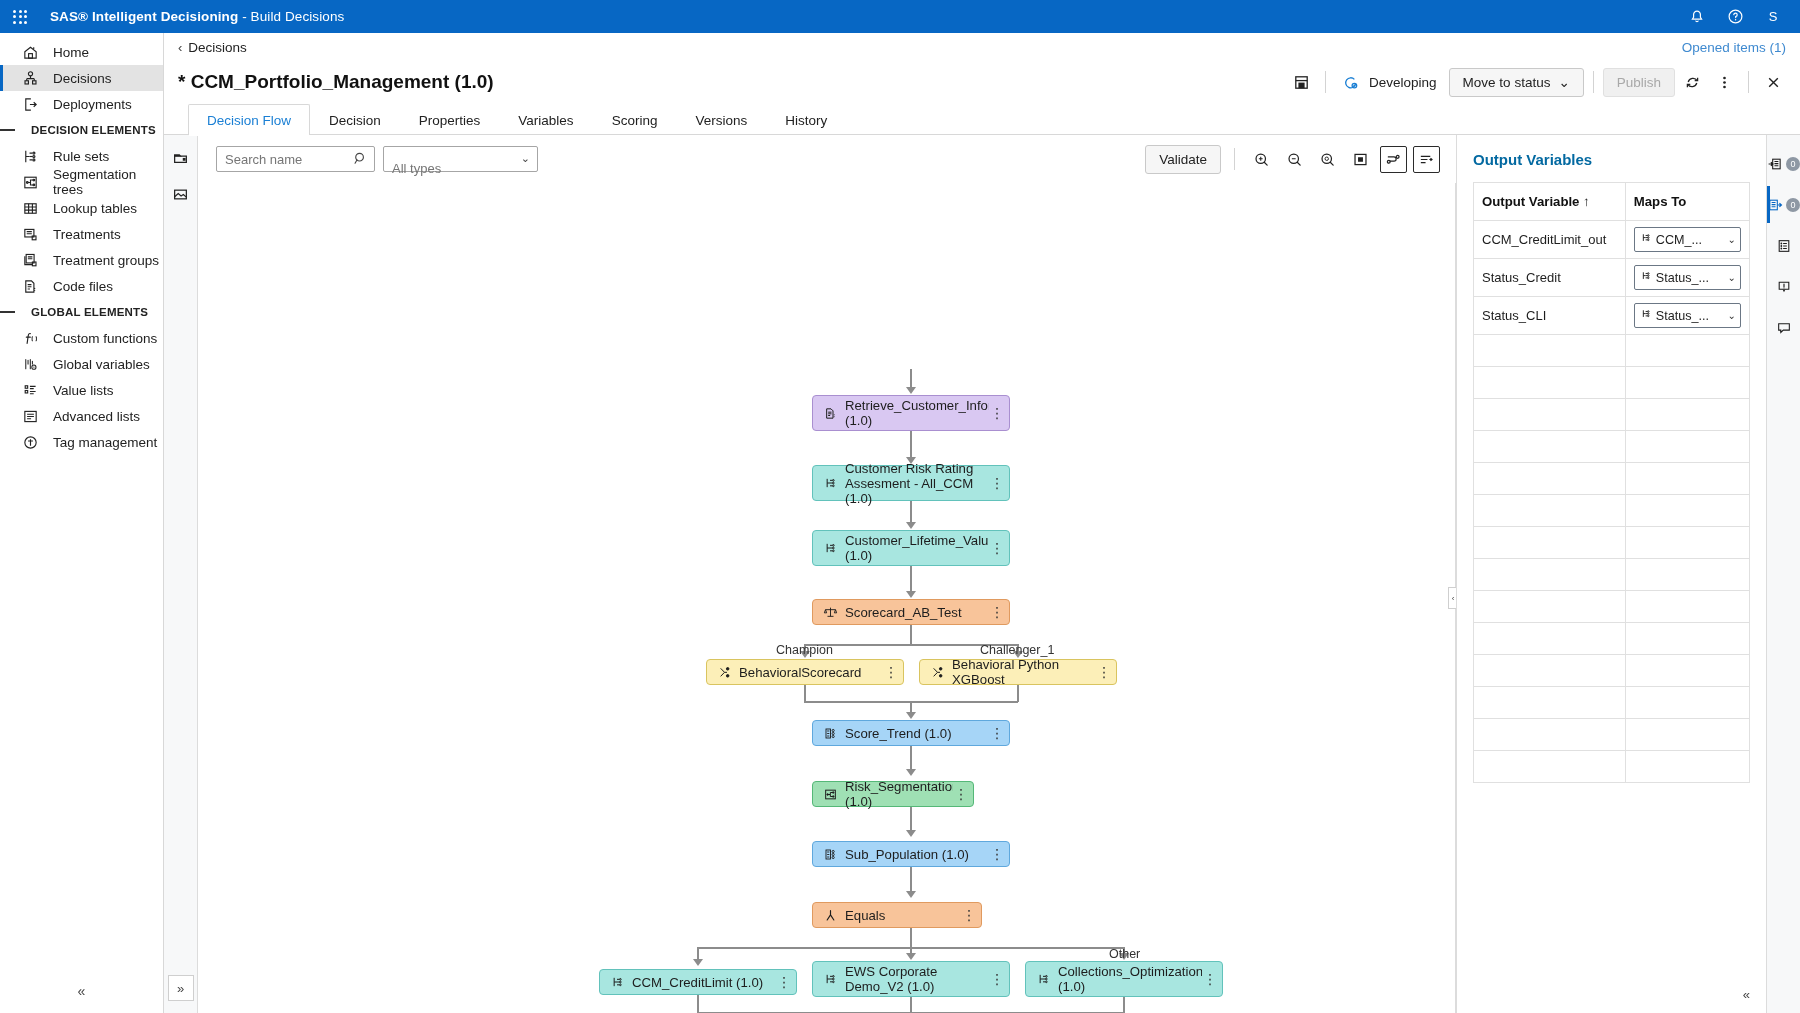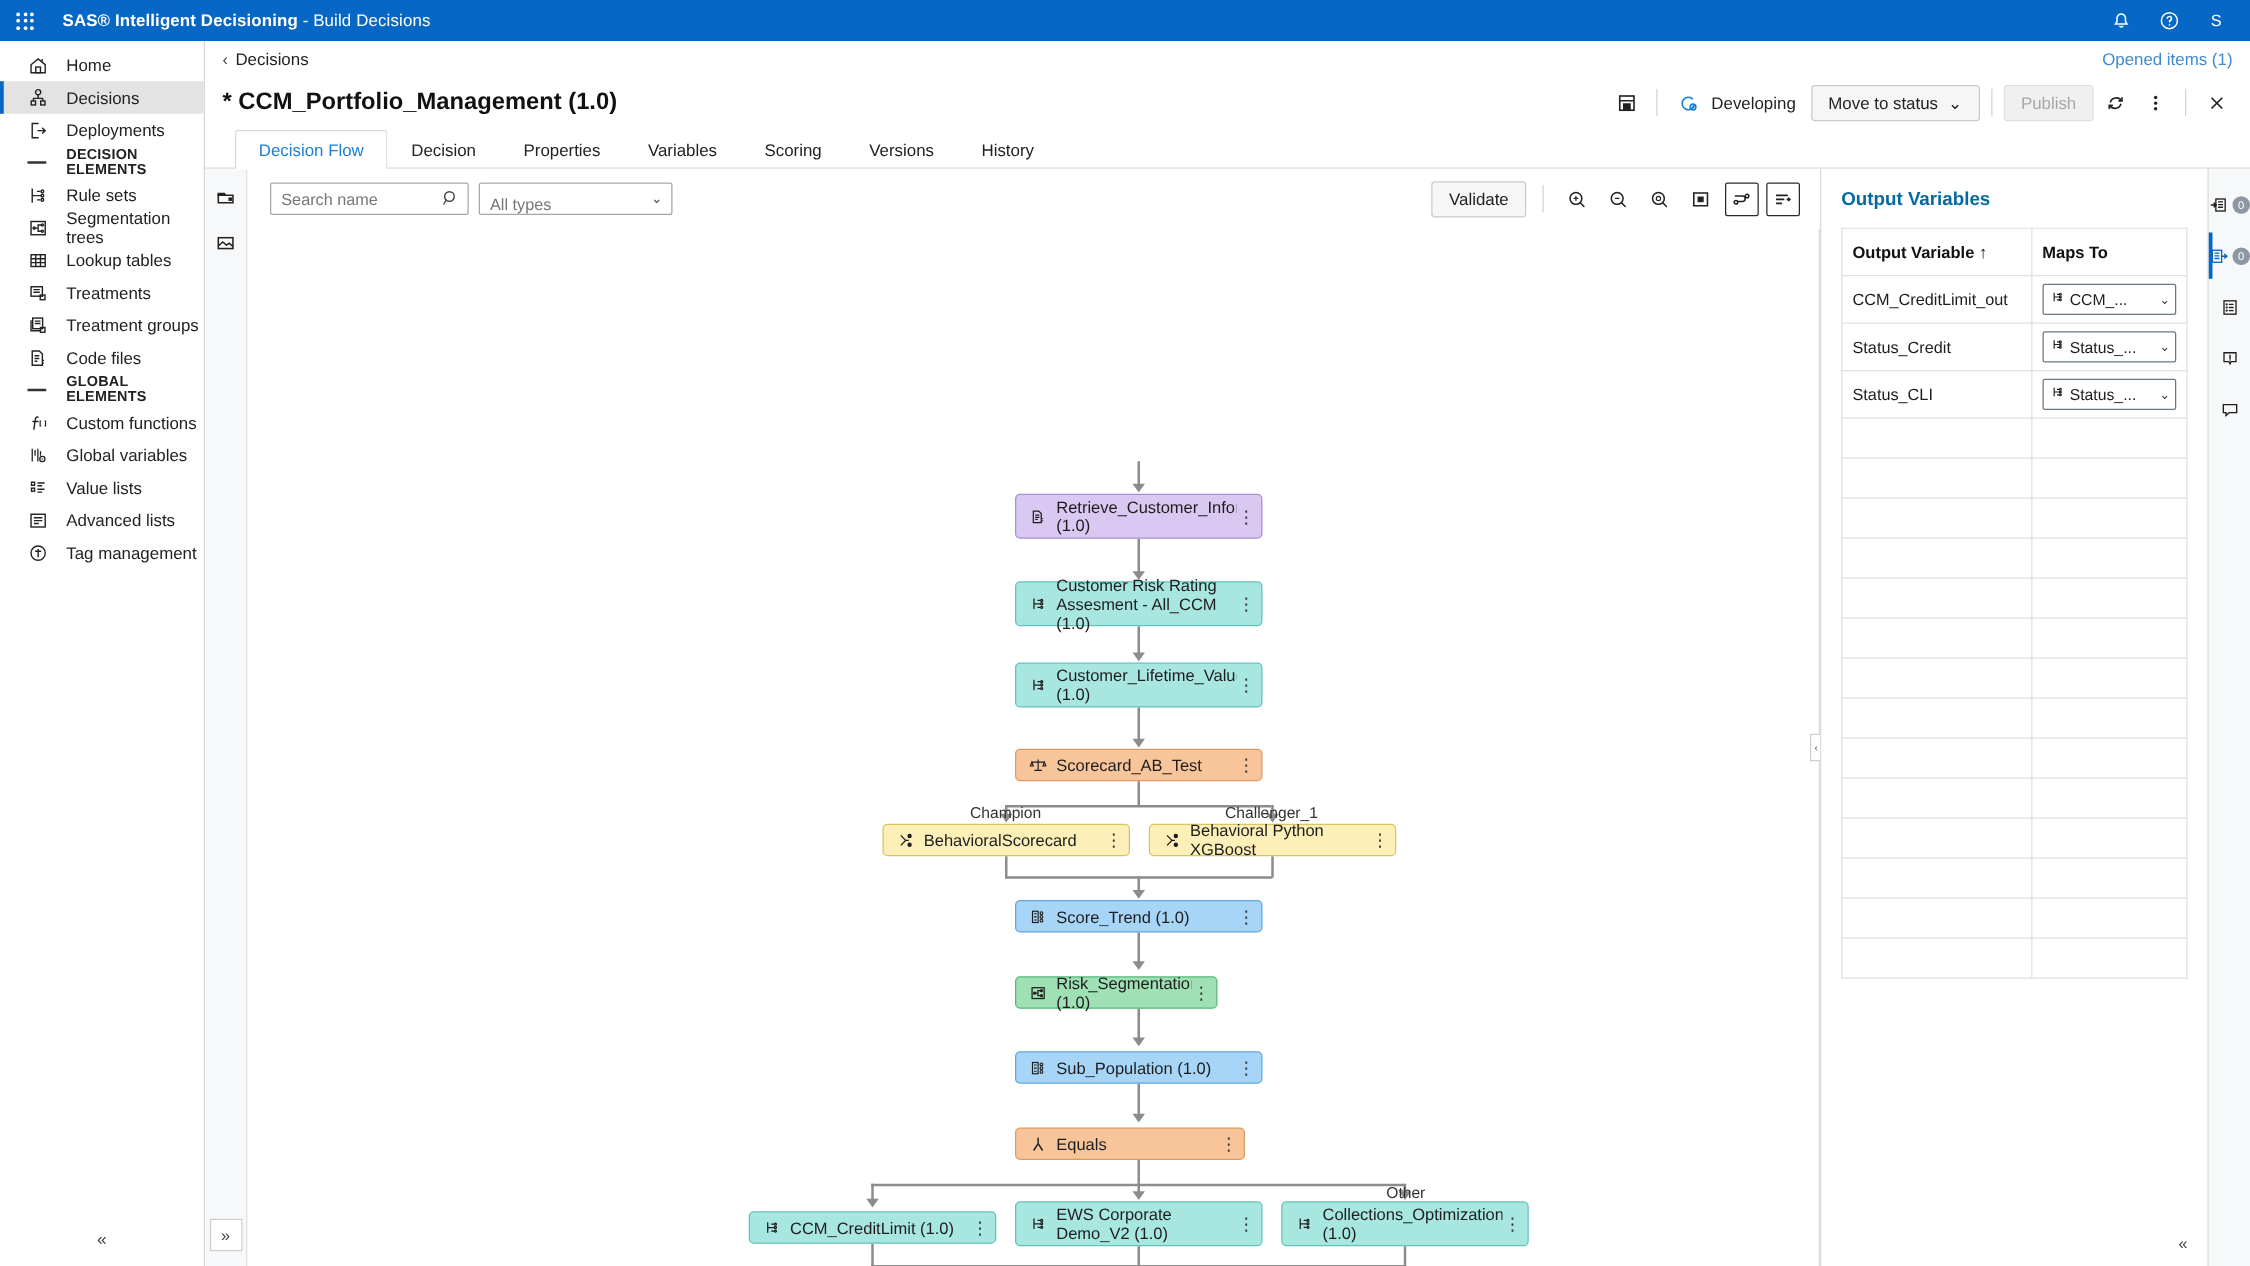--- a/index.html
+++ b/index.html
@@ -47,21 +47,21 @@
     font-size: 13.5px; color: #222; cursor: pointer; gap: 14px; position: relative;
     margin-bottom: 0;
   }
   .nav-item.active { background: #e3e3e3; }
   .nav-item.active::before {
     content:""; position: absolute; left: 0; top:0; bottom:0; width: 3px; background: #0767c4;
   }
   .nav-ico { width: 17px; height: 17px; flex: 0 0 17px; display:flex; align-items:center; justify-content:center; }
   .nav-ico svg { width: 17px; height: 17px; }
   .nav-group {
-    display: flex; align-items: center; gap: 14px; padding-left: 22px;
+    display: flex; align-items: center; gap: 14px; 
     height: 26px; font-size: 11.5px; font-weight: bold; color: #222; letter-spacing: .2px;
   }
   .nav-group .dash { width: 17px; flex: 0 0 17px; display:flex; align-items:center; }
   .nav-group .dash i { display:block; width: 15px; height: 1.5px; background: #333; }
   .nav-collapse {
     height: 44px; display: flex; align-items: center; justify-content: center;
     color: #444; cursor: pointer; font-size: 14px;
   }
 
   
@@ -133,21 +133,21 @@
   .search-input {
     width: 100%; height: 26px; border: 1px solid #a6a6a6; border-radius: 2px;
     padding: 0 26px 0 8px; font-size: 13px; color: #222; font-family: inherit; background: #fff;
   }
   .search-input::placeholder { color: #767676; }
   .search-ico { position: absolute; right: 7px; top: 5px; pointer-events: none; }
   .select-wrap { position: relative; width: 155px; }
   .sel {
     width: 100%; height: 26px; border: 1px solid #a6a6a6; border-radius: 2px;
     padding: 18px 24px 0 8px; font-size: 13px; color: #767676; background:#fff;
-    display: flex; align-items: flex-end; cursor: pointer;
+    display: flex; align-items: center; cursor: pointer;
   }
   .sel-chev { position: absolute; right: 8px; top: 6px; color: #444; font-size: 11px; pointer-events:none; }
   .ct-right { margin-left: auto; display: flex; align-items: center; gap: 6px; }
   .zbtn {
     width: 27px; height: 27px; display:flex;align-items:center;justify-content:center;
     cursor: pointer; border-radius: 2px; border: 1px solid transparent;
   }
   .zbtn.boxed { border: 1px solid #2b2b2b; }
 
   
@@ -779,21 +779,21 @@
                       <path d="M5 6h2.6M5 9h2.6M5 12h2.6"></path>
                       <circle cx="12.2" cy="5.4" r="1.3"></circle>
                       <circle cx="12.2" cy="9" r="1.3"></circle>
                       <circle cx="12.2" cy="12.6" r="1.3"></circle>
                     </svg>
                 </span>
                 <span class="nlabel">Sub_Population (1.0)</span>
                 <span class="dots">⋮</span>
               </div>
 
-              <div class="node orange" style="left:614px; top:719px; width:184px; height:26px;">
+              <div class="node orange" style="left:614px; top:719px; width:170px; height:26px;">
                 <span class="nico">
                   <svg width="15" height="15" viewBox="0 0 18 18" fill="none" stroke="#1d1d1d" stroke-width="1.4">
                       <path d="M9 3.2v5M9 8.2 5 14.4M9 8.2l4 6.2" stroke-linecap="round"></path>
                     </svg>
                 </span>
                 <span class="nlabel">Equals</span>
                 <span class="dots">⋮</span>
               </div>
 
               <div class="node teal" style="left:401px; top:786px; width:198px; height:26px;">

